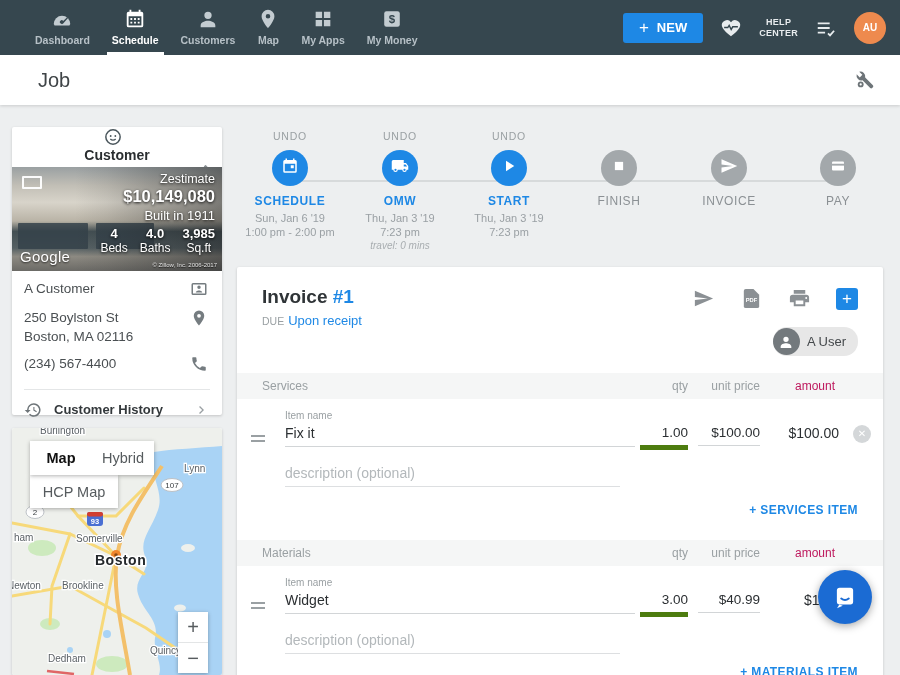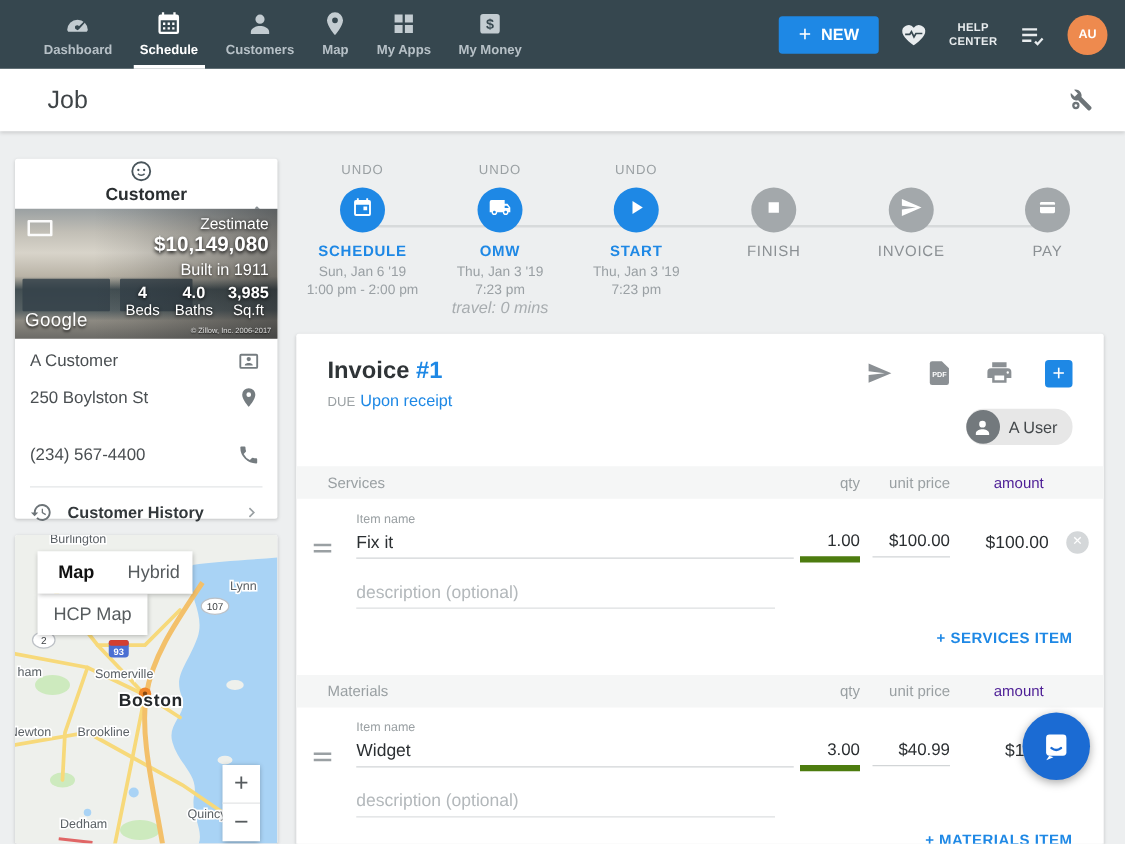--- a/index.html
+++ b/index.html
@@ -93,21 +93,21 @@
   .step .undo { font-size:10.5px; color:#9aa0a3; letter-spacing:.8px; height:13px; cursor:pointer; }
   .step .bubble { width:36px; height:36px; border-radius:50%; margin:7px auto 0; display:flex; align-items:center; justify-content:center; color:#fff; position:relative; z-index:2; cursor:pointer; }
   .step.done .bubble { background:#1e88e5; }
   .step.pending .bubble { background:#a3a8ab; }
   .step .bubble svg { width:18px; height:18px; }
   .step .slabel { margin-top:8px; font-size:12px; font-weight:bold; letter-spacing:.6px; }
   .step.done .slabel { color:#1e88e5; }
   .step.pending .slabel { color:#8b9094; font-weight:normal; }
   .step .d1,.step .d2 { font-size:11px; color:#9aa0a4; line-height:14px; }
   .step .d1 { margin-top:3px; }
-  .step .d3 { font-size:13px; font-style:italic; color:#a8adb0; line-height:14px; }
+  .step .d3 { font-size:10px; font-style:italic; color:#a8adb0; line-height:14px; }
 
   
   .inv { left:237px; top:267px; width:646px; height:420px; }
   .inv-title { position:absolute; left:25px; top:19px; font-size:19px; font-weight:bold; color:#2f3437; }
   .inv-title .num { color:#1e88e5; }
   .inv-due { position:absolute; left:25px; top:46px; font-size:13px; }
   .inv-due .due-l { font-size:10.5px; color:#9aa0a3; margin-right:4px; }
   .inv-due .due-v { color:#1e88e5; cursor:pointer; }
   .inv-tools { position:absolute; right:25px; top:20px; display:flex; align-items:center; gap:25px; }
   .inv-tools .it { width:23px; height:23px; color:#8b9094; cursor:pointer; }
@@ -115,21 +115,21 @@
   .inv-tools .addsq { width:22px; height:22px; background:#1e88e5; border-radius:3px; color:#fff; font-size:17px; line-height:21px; text-align:center; cursor:pointer; }
   .user-chip { position:absolute; right:25px; top:60px; height:29px; background:#e7e7e7; border-radius:14px; display:flex; align-items:center; padding-right:12px; cursor:pointer; }
   .user-chip .ua { width:27px; height:27px; border-radius:50%; background:#73797d; color:#fff; display:flex; align-items:center; justify-content:center; }
   .user-chip .ua svg { width:16px; height:16px; }
   .user-chip .un { font-size:13px; color:#44484b; margin-left:7px; }
 
   .sec-strip { position:absolute; left:0; right:0; height:26px; background:#f5f6f6; }
   .sec-strip .sname { position:absolute; left:25px; top:6px; font-size:12px; color:#9aa0a3; }
   .sec-strip .hqty { position:absolute; right:195px; top:6px; font-size:12px; color:#9aa0a3; }
   .sec-strip .hprice { position:absolute; right:123px; top:6px; font-size:12px; color:#9aa0a3; }
-  .sec-strip .hamt { position:absolute; right:48px; top:6px; font-size:12px; color:#4c1d95; }
+  .sec-strip .hamt { position:absolute; right:48px; top:6px; font-size:12px; color:#be185d; }
 
   .grip { position:absolute; left:14px; width:14px; cursor:grab; }
   .grip i { display:block; height:2px; background:#9aa0a3; margin-bottom:3px; }
   .flabel { position:absolute; left:48px; font-size:10px; color:#9aa0a3; }
   .fname { position:absolute; left:48px; width:350px; border:none; border-bottom:1px solid #d2d5d7; font-size:14px; color:#2b2f32; padding:2px 0 5px; background:transparent; font-family:inherit; outline:none; }
   .fqty { position:absolute; right:195px; width:48px; border:none; border-bottom:5px solid #4d7c0f; font-size:13.5px; color:#2b2f32; text-align:right; padding:2px 0 5px; background:transparent; font-family:inherit; outline:none; }
   .fprice { position:absolute; right:123px; width:62px; border:none; border-bottom:1px solid #d2d5d7; font-size:13.5px; color:#2b2f32; text-align:right; padding:2px 0 5px; background:transparent; font-family:inherit; outline:none; }
   .famt { position:absolute; right:44px; font-size:14px; color:#2b2f32; }
   .fdel { position:absolute; right:12px; width:18px; height:18px; border-radius:50%; background:#d4d7d9; color:#fff; font-size:10px; line-height:18px; text-align:center; cursor:pointer; }
   .fdesc { position:absolute; left:48px; width:335px; border:none; border-bottom:1px solid #dddfe1; font-size:14px; color:#c2410c; padding:2px 0 5px; background:transparent; font-family:inherit; outline:none; }
@@ -281,20 +281,21 @@
     </div>
     <div class="cust-rows">
       <div class="crow name">
         <div class="rtext">A Customer</div>
         <span class="ricon"><svg viewBox="0 0 24 24" fill="currentColor">
               <path d="M20 4H4a2 2 0 0 0-2 2v12a2 2 0 0 0 2 2h16a2 2 0 0 0 2-2V6a2 2 0 0 0-2-2zm0 14H4V6h16zM12 12a2.3 2.3 0 1 0-2.3-2.3A2.3 2.3 0 0 0 12 12zm-4.2 4c0-1.4 2.8-2.1 4.2-2.1s4.2.7 4.2 2.1v.6H7.8z"></path>
             </svg></span>
       </div>
       <div class="crow addr">
         <div class="rtext">250 Boylston St</div>
+        <div class="rtext">Boston, MA 02116</div>
         <span class="ricon"><svg viewBox="0 0 24 24" fill="currentColor">
               <path d="M12 2a7 7 0 0 0-7 7c0 5.2 7 13 7 13s7-7.8 7-13a7 7 0 0 0-7-7zm0 9.5A2.5 2.5 0 1 1 14.5 9 2.5 2.5 0 0 1 12 11.5z"></path>
             </svg></span>
       </div>
       <div class="crow phone">
         <div class="rtext">(234) 567-4400</div>
         <span class="ricon"><svg viewBox="0 0 24 24" fill="currentColor">
               <path d="M6.6 10.8a15 15 0 0 0 6.6 6.6l2.2-2.2a1 1 0 0 1 1-.25 11.4 11.4 0 0 0 3.6.57 1 1 0 0 1 1 1V20a1 1 0 0 1-1 1A17 17 0 0 1 3 4a1 1 0 0 1 1-1h3.5a1 1 0 0 1 1 1 11.4 11.4 0 0 0 .57 3.6 1 1 0 0 1-.25 1z"></path>
             </svg></span>
       </div>

